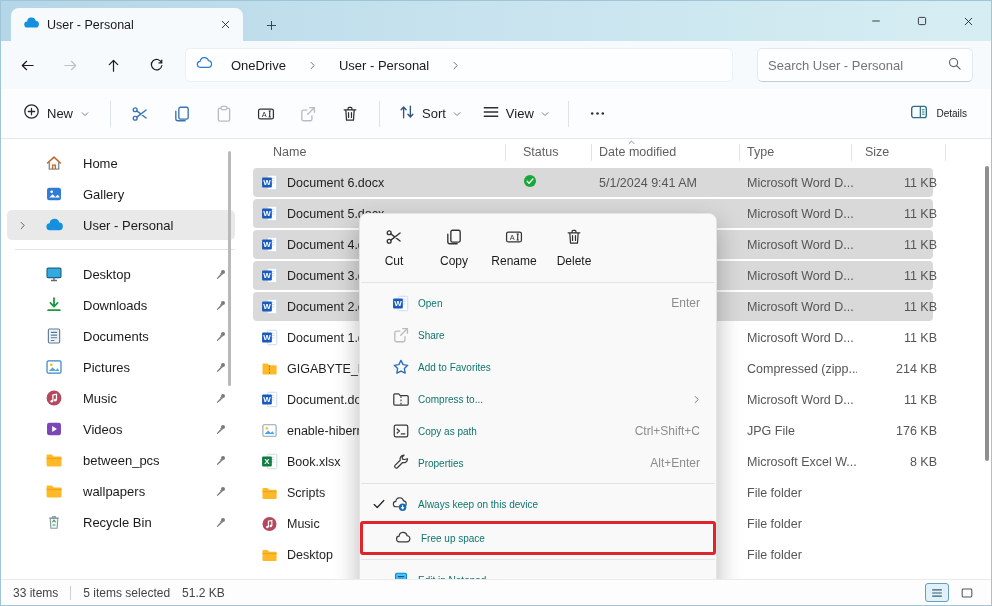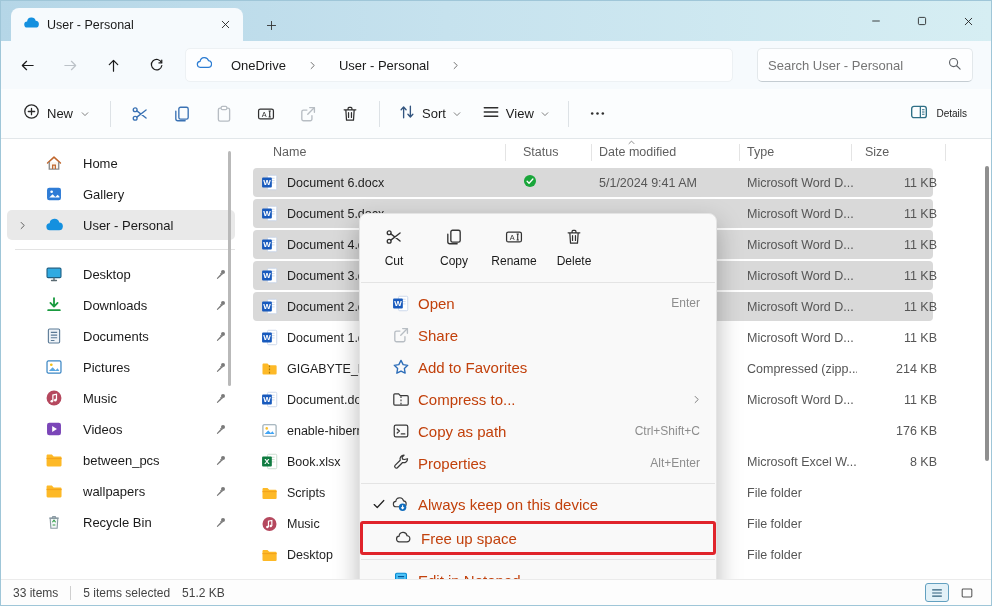--- a/index.html
+++ b/index.html
@@ -68,21 +68,21 @@
   .viewtoggle.active{background:#e2f1f8;border:1px solid #62a0c0}
   
   .ctxmenu{position:absolute;left:358px;top:212px;width:358px;height:412px;background:#f9f9f9;border:1px solid #e4e4e4;border-radius:8px;box-shadow:0 10px 26px rgba(0,0,0,.28);z-index:20;padding-top:8px}
   .quickrow{display:flex;padding:2px 4px 6px 4px}
   .qa{width:60px;display:flex;flex-direction:column;align-items:center;gap:4px;padding:4px 0;border-radius:5px}
   .qa .qlbl{font-size:12px;color:#1b1b1b}
   .menu-sep{height:1px;background:#e4e4e4;margin:4px 1px}
   .mi{height:32px;display:flex;align-items:center;padding:0 12px;position:relative}
   .mi-check{width:20px;display:flex;align-items:center;flex:none}
   .mi-ico{width:26px;display:flex;align-items:center;flex:none}
-  .mi-label{font-size:15px;color:#c2410c;white-space:nowrap}
+  .mi-label{font-size:10px;color:#0f766e;white-space:nowrap}
   .mi-short{margin-left:auto;font-size:12px;color:#8d8d8d;padding-right:4px}
   .mi-sub{margin-left:auto;display:flex;align-items:center;padding-right:2px}
   .mi.hl{border:3px solid #e0242b;border-radius:3px;height:34px;margin:1px 0}
 </style>
 </head>
 <body>
 
 <div class="window">
 
   <div class="titlebar">
@@ -621,20 +621,21 @@
               <svg width="17" height="17" viewBox="0 0 16 16" fill="none">
                 <rect x="1.8" y="2.6" width="12.4" height="10.8" rx="1" fill="#fff" stroke="#90a4ae" stroke-width="1"></rect>
                 <circle cx="5.4" cy="6" r="1.2" fill="#fbc02d"></circle>
                 <path d="M3.4 11.4l3.4-3.4 2.4 2.4 1.6-1.6 1.8 2.6z" fill="#42a5f5"></path>
               </svg>
             </span>
             <span>enable-hiberna...</span>
           </div>
      <div class="fcell c-status"></div>
      <div class="fcell c-date"></div>
+     <div class="fcell c-type">JPG File</div>
      <div class="fcell c-size">176 KB</div>
    </div>
         <div class="frow">
 
      <div class="fcell c-name">
             <span class="fico">
               <svg width="17" height="17" viewBox="0 0 16 16" fill="none">
                 <rect x="6.2" y="1.2" width="8.6" height="13.6" rx="1" fill="#fff" stroke="#c2d8c8" stroke-width=".8"></rect>
                 <path d="M8.4 4h4.4M8.4 6.2h4.4M8.4 8.4h4.4" stroke="#c2d8c8" stroke-width=".8"></path>
                 <rect x="1" y="3.2" width="9.2" height="9.6" rx="1" fill="#107c41"></rect>

